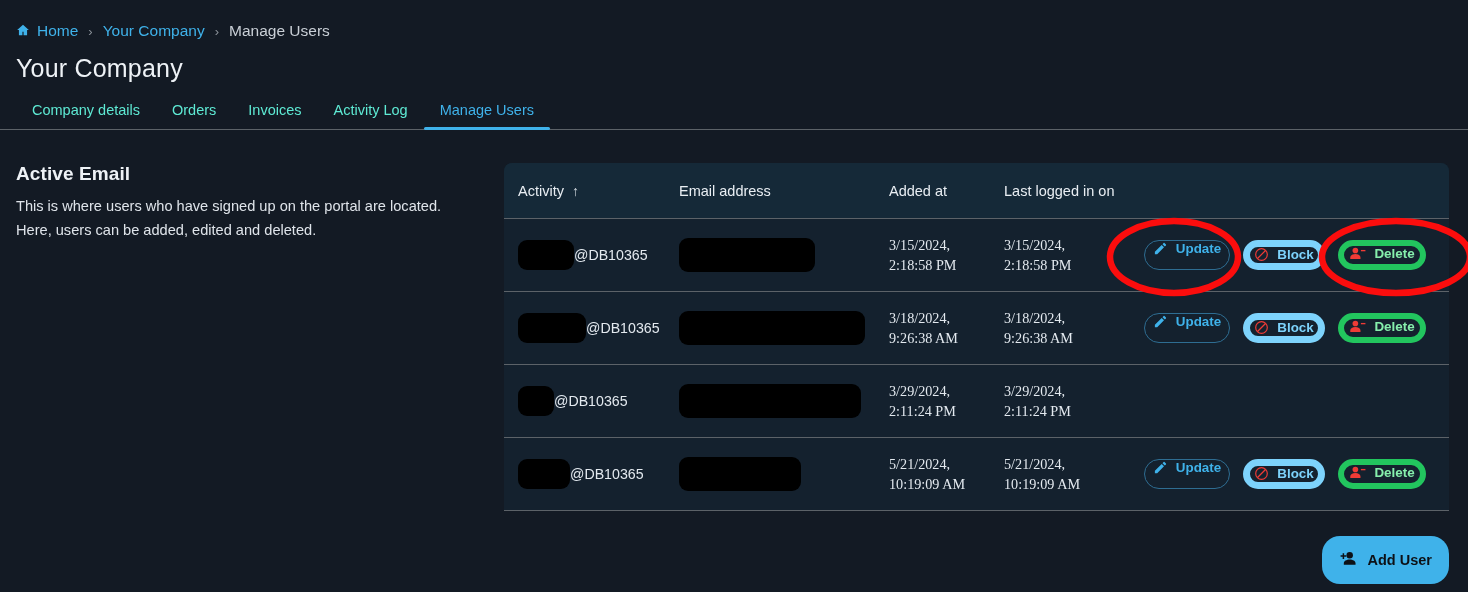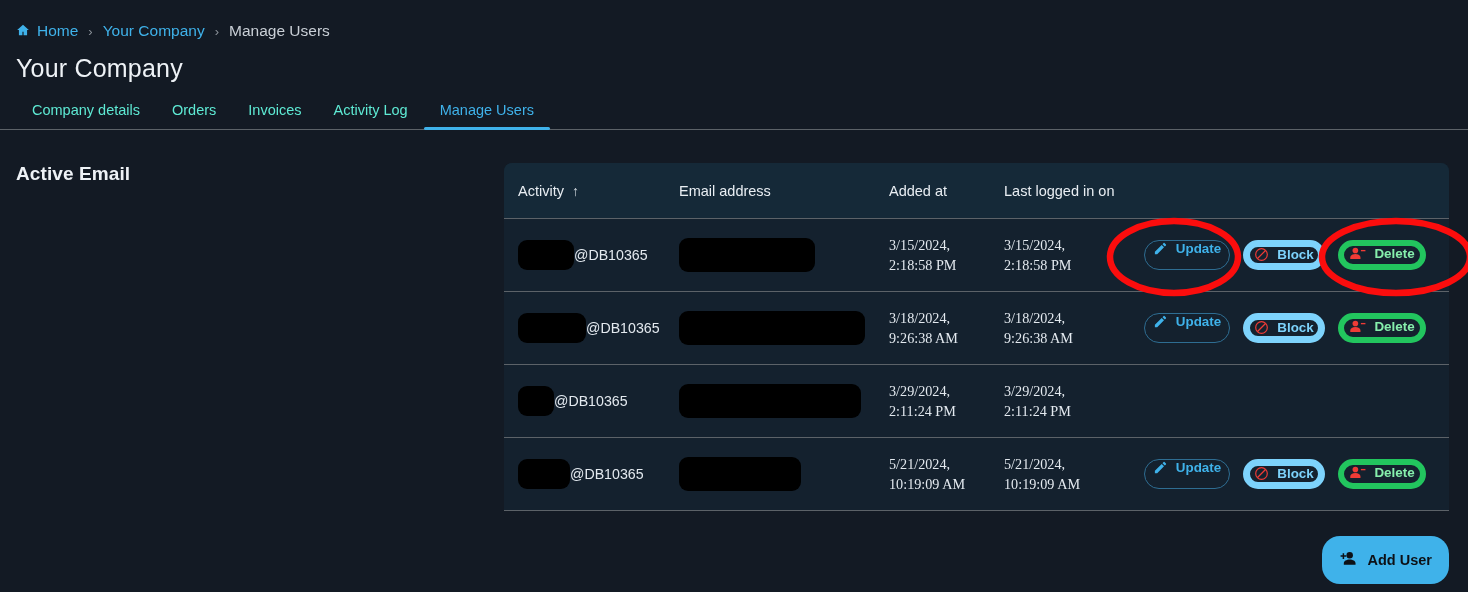--- a/index.html
+++ b/index.html
@@ -142,20 +142,21 @@
   <div class="tabbar">
     <div class="tab">Company details</div>
     <div class="tab">Orders</div>
     <div class="tab">Invoices</div>
     <div class="tab">Activity Log</div>
     <div class="tab active">Manage Users</div>
   </div>
 
   <div class="leftcol">
     <h2>Active Email</h2>
+    <p>This is where users who have signed up on the portal are located. Here, users can be added, edited and deleted.</p>
   </div>
 
   <div class="panel">
     <div class="thead">
       <div class="c-user">
         <span>Activity</span>
         <span class="sortarrow">↑</span>
       </div>
       <div class="c-email">Email address</div>
       <div class="c-added">Added at</div>

